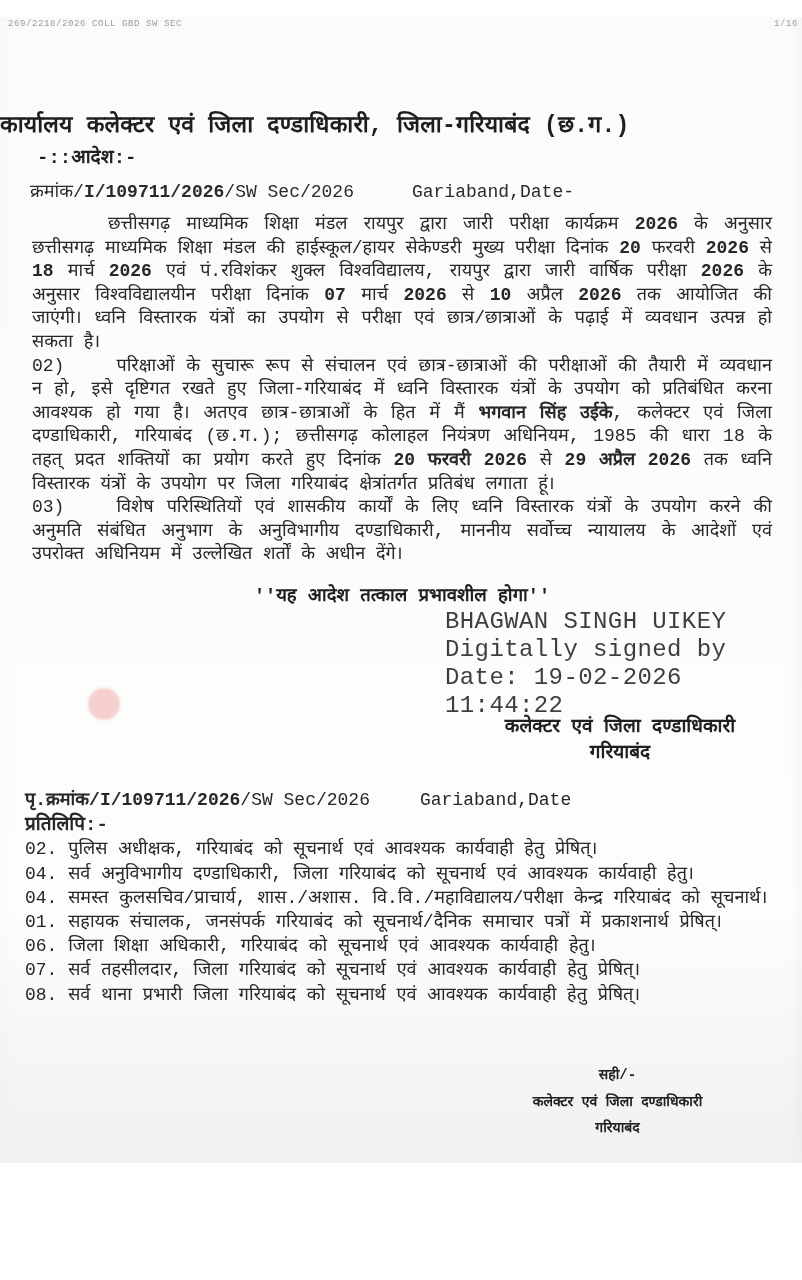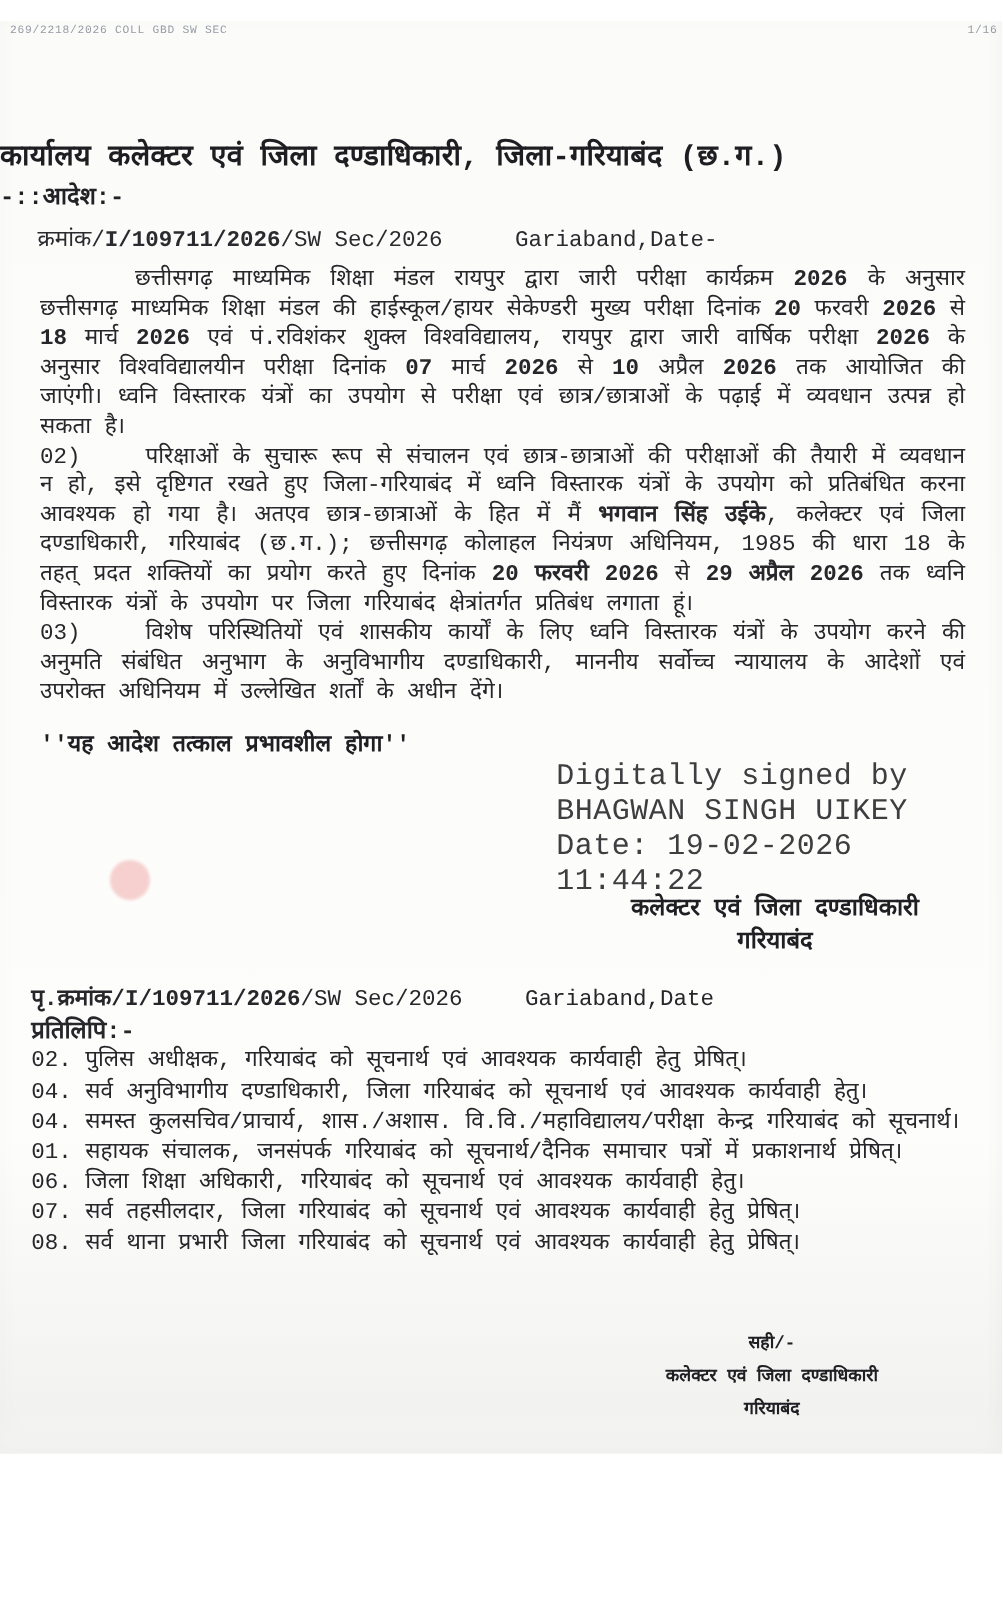--- a/index.html
+++ b/index.html
@@ -16,33 +16,33 @@
     content:""; position:absolute; inset:0; pointer-events:none;
     box-shadow: inset 0 -14px 22px rgba(0,0,0,0.025), inset -6px 0 14px rgba(0,0,0,0.015);
   }
   .scan-codes {
     position:absolute; top:2px; left:8px; right:4px;
     display:flex; justify-content:space-between;
     font-size:9px; color:#969ba4; letter-spacing:0.6px;
   }
   .letterhead { position:absolute; top:90px; left:0; right:0; text-align:left; }
   .office-title { font-size:23px; font-weight:bold; color:#1e1e22; letter-spacing:0.2px; }
-  .order-heading { font-size:19px; font-weight:bold; margin-top:4px; color:#222226; }
+  .order-heading { font-size:19px; font-weight:bold; margin-top:4px; color:#222226;padding-left:37px; }
   .ref-line { position:absolute; top:161px; left:30px; font-size:18px; color:#2b2b2f; white-space:nowrap; }
   .ref-gap { display:inline-block; width:58px; }
   .bold, .seg-bold { font-weight:bold; }
   .body-col {
     position:absolute; top:196px; left:32px; width:740px;
     font-size:18px; line-height:23.6px; text-align:justify; color:#27272b;
   }
   .para { margin:0; }
   .indent { text-indent:76px; }
   .pnum { display:inline; }
   .pgap { display:inline-block; width:52px; }
-  .quote { margin-top:18px; font-weight:bold; text-align:left; font-size:18.5px; color:#1f1f23; }
+  .quote { margin-top:18px; font-weight:bold; text-align:center; font-size:18.5px; color:#1f1f23; }
   .digital-sig {
     position:absolute; left:445px; top:591px; width:350px;
     font-size:24px; line-height:28px; color:#3e3e41; letter-spacing:0.4px;
   }
   .sig-designation {
     position:absolute; left:452px; top:697px; width:336px;
     text-align:center; font-weight:bold; font-size:19px; line-height:26px; color:#202024;
   }
   .stamp {
     position:absolute; left:88px; top:671px; width:32px; height:32px;
@@ -79,22 +79,22 @@
   <div class="ref-line"><span>क्रमांक/</span><span class="bold">I/109711/2026</span><span>/SW Sec/2026</span><span class="ref-gap"></span><span>Gariaband,Date-</span></div>
 
   <div class="body-col">
     <p class="para indent"><span>छत्तीसगढ़ माध्यमिक शिक्षा मंडल रायपुर द्वारा जारी परीक्षा कार्यक्रम </span><span class="seg-bold">2026</span><span> के अनुसार छत्तीसगढ़ माध्यमिक शिक्षा मंडल की हाईस्कूल/हायर सेकेण्डरी मुख्य परीक्षा दिनांक </span><span class="seg-bold">20</span><span> फरवरी </span><span class="seg-bold">2026</span><span> से </span><span class="seg-bold">18</span><span> मार्च </span><span class="seg-bold">2026</span><span> एवं पं.रविशंकर शुक्ल विश्वविद्यालय, रायपुर द्वारा जारी वार्षिक परीक्षा </span><span class="seg-bold">2026</span><span> के अनुसार विश्वविद्यालयीन परीक्षा दिनांक </span><span class="seg-bold">07</span><span> मार्च </span><span class="seg-bold">2026</span><span> से </span><span class="seg-bold">10</span><span> अप्रैल </span><span class="seg-bold">2026</span><span> तक आयोजित की जाएंगी। ध्वनि विस्तारक यंत्रों का उपयोग से परीक्षा एवं छात्र/छात्राओं के पढ़ाई में व्यवधान उत्पन्न हो सकता है।</span></p>
     <p class="para"><span class="pnum">02)</span><span class="pgap"></span><span><span>परिक्षाओं के सुचारू रूप से संचालन एवं छात्र-छात्राओं की परीक्षाओं की तैयारी में व्यवधान न हो, इसे दृष्टिगत रखते हुए जिला-गरियाबंद में ध्वनि विस्तारक यंत्रों के उपयोग को प्रतिबंधित करना आवश्यक हो गया है। अतएव छात्र-छात्राओं के हित में मैं </span><span class="seg-bold">भगवान सिंह उईके</span><span>, कलेक्टर एवं जिला दण्डाधिकारी, गरियाबंद (छ.ग.); छत्तीसगढ़ कोलाहल नियंत्रण अधिनियम, 1985 की धारा 18 के तहत् प्रदत शक्तियों का प्रयोग करते हुए दिनांक </span><span class="seg-bold">20 फरवरी 2026</span><span> से </span><span class="seg-bold">29 अप्रैल 2026</span><span> तक ध्वनि विस्तारक यंत्रों के उपयोग पर जिला गरियाबंद क्षेत्रांतर्गत प्रतिबंध लगाता हूं।</span></span></p>
     <p class="para"><span class="pnum">03)</span><span class="pgap"></span><span><span>विशेष परिस्थितियों एवं शासकीय कार्यों के लिए ध्वनि विस्तारक यंत्रों के उपयोग करने की अनुमति संबंधित अनुभाग के अनुविभागीय दण्डाधिकारी, माननीय सर्वोच्च न्यायालय के आदेशों एवं उपरोक्त अधिनियम में उल्लेखित शर्तों के अधीन देंगे।</span></span></p>
     <p class="quote">''यह आदेश तत्काल प्रभावशील होगा''</p>
   </div>
 
   <div class="digital-sig">
+    <div>BHAGWAN SINGH UIKEY</div>
     <div>Digitally signed by</div>
-    <div>BHAGWAN SINGH UIKEY</div>
     <div>Date: 19-02-2026</div>
     <div>11:44:22</div>
   </div>
 
   <div class="stamp" style="background: rgb(243, 194, 192);"></div>
 
   <div class="sig-designation">
     <div>कलेक्टर एवं जिला दण्डाधिकारी</div>
     <div>गरियाबंद</div>
   </div>

